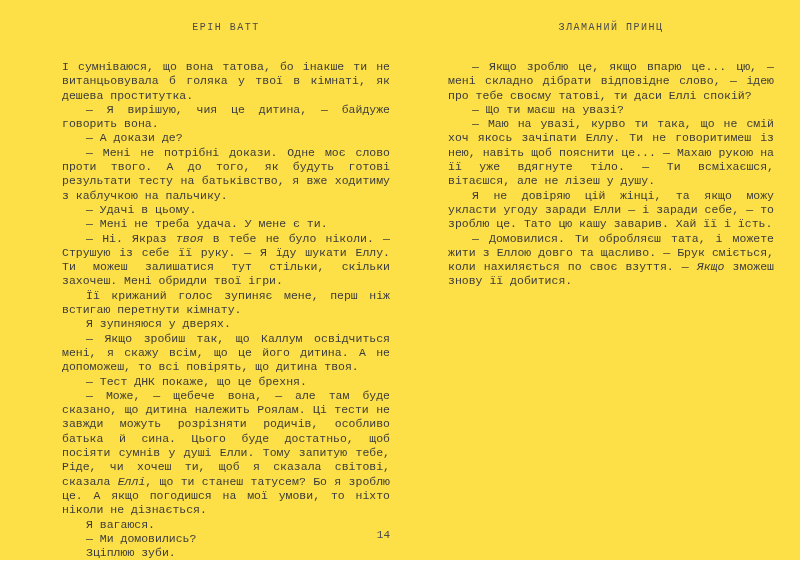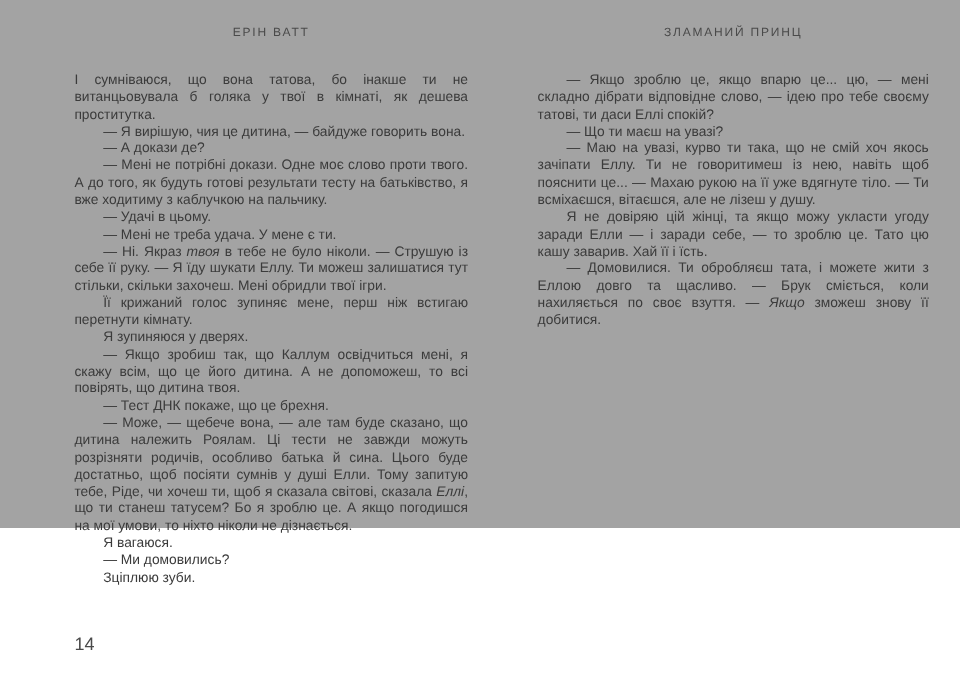--- a/index.html
+++ b/index.html
@@ -6,23 +6,23 @@
     margin: 0;
     padding: 0;
     width: 800px;
     height: 580px;
     background: #ffffff;
     overflow: hidden;
   }
   .spread {
     position: relative;
     width: 800px;
-    height: 440px;
-    background: #a3a3a3;
-    font-family: Liberation Sans, sans-serif;
+    height: 560px;
+    background: #fde047;
+    font-family: Liberation Mono, monospace;
     color: #3b3b3b;
   }
   .page { position: absolute; top: 0; height: 580px; }
   .page.left  { left: 62px;  width: 328px; }
   .page.right { left: 448px; width: 326px; }
   .running-head {
     position: absolute;
     top: 22px;
     left: 0;
     width: 100%;
@@ -48,22 +48,22 @@
     padding: 0;
     text-indent: 0;
   }
   .body-text p.para.indent { text-indent: 24px; }
   .body-text em { font-style: italic; }
   .folio {
     position: absolute;
     top: 529px;
     left: 0;
     width: 100%;
-    text-align: left;
-    font-size: 15px;
+    text-align: right;
+    font-size: 11px;
     color: #4a4a4a;
   }
 </style>
 </head>
 <body>
 
 <div class="spread">
 
   <section class="page left">
     <div class="running-head">ЕРІН ВАТТ</div>

